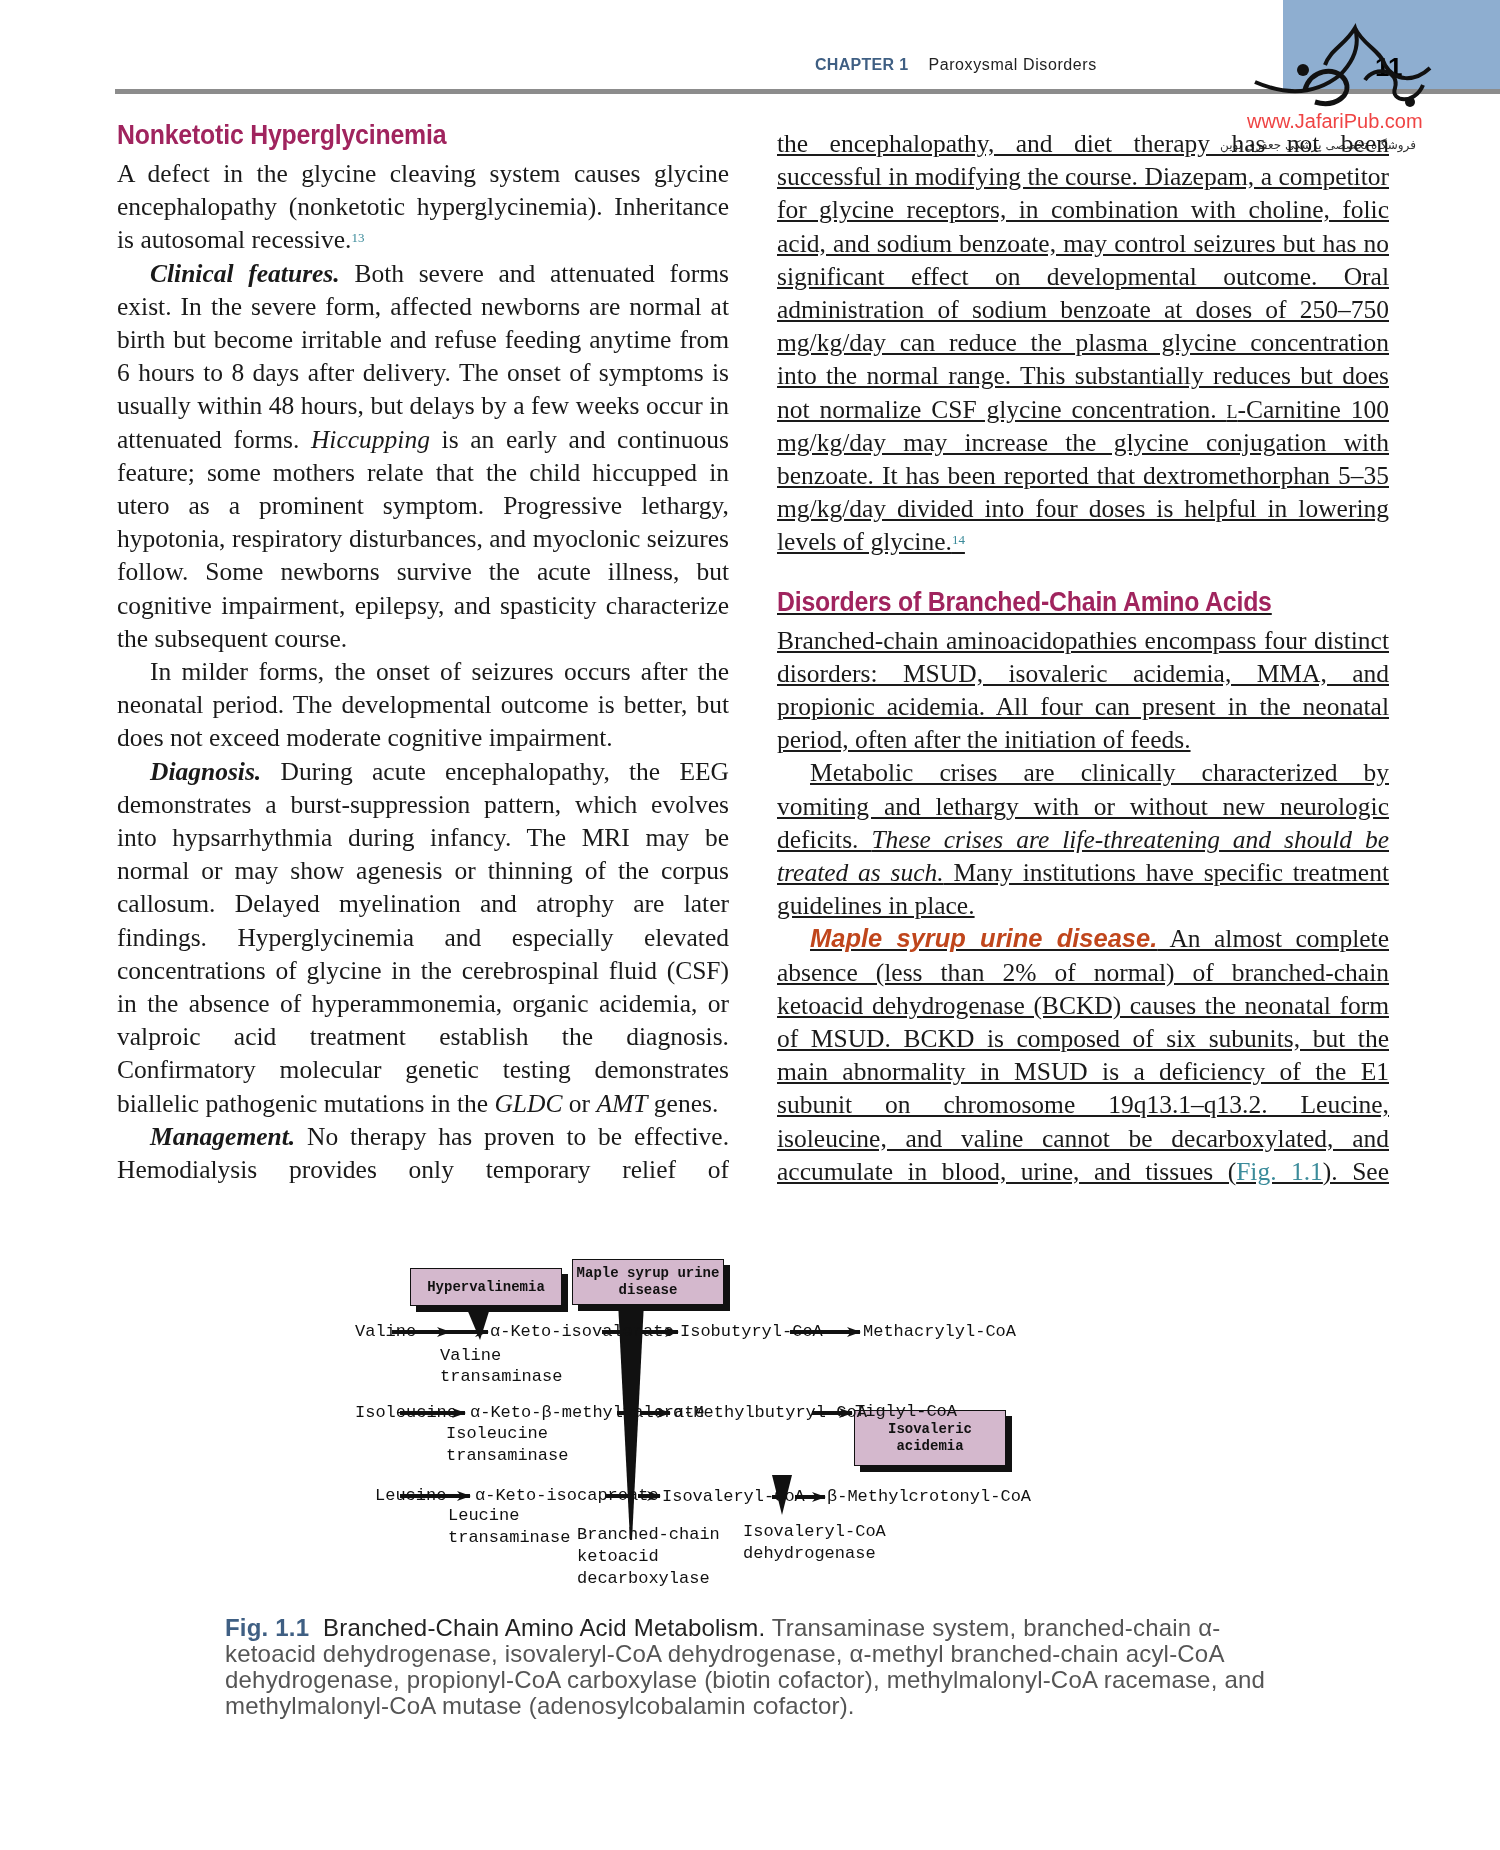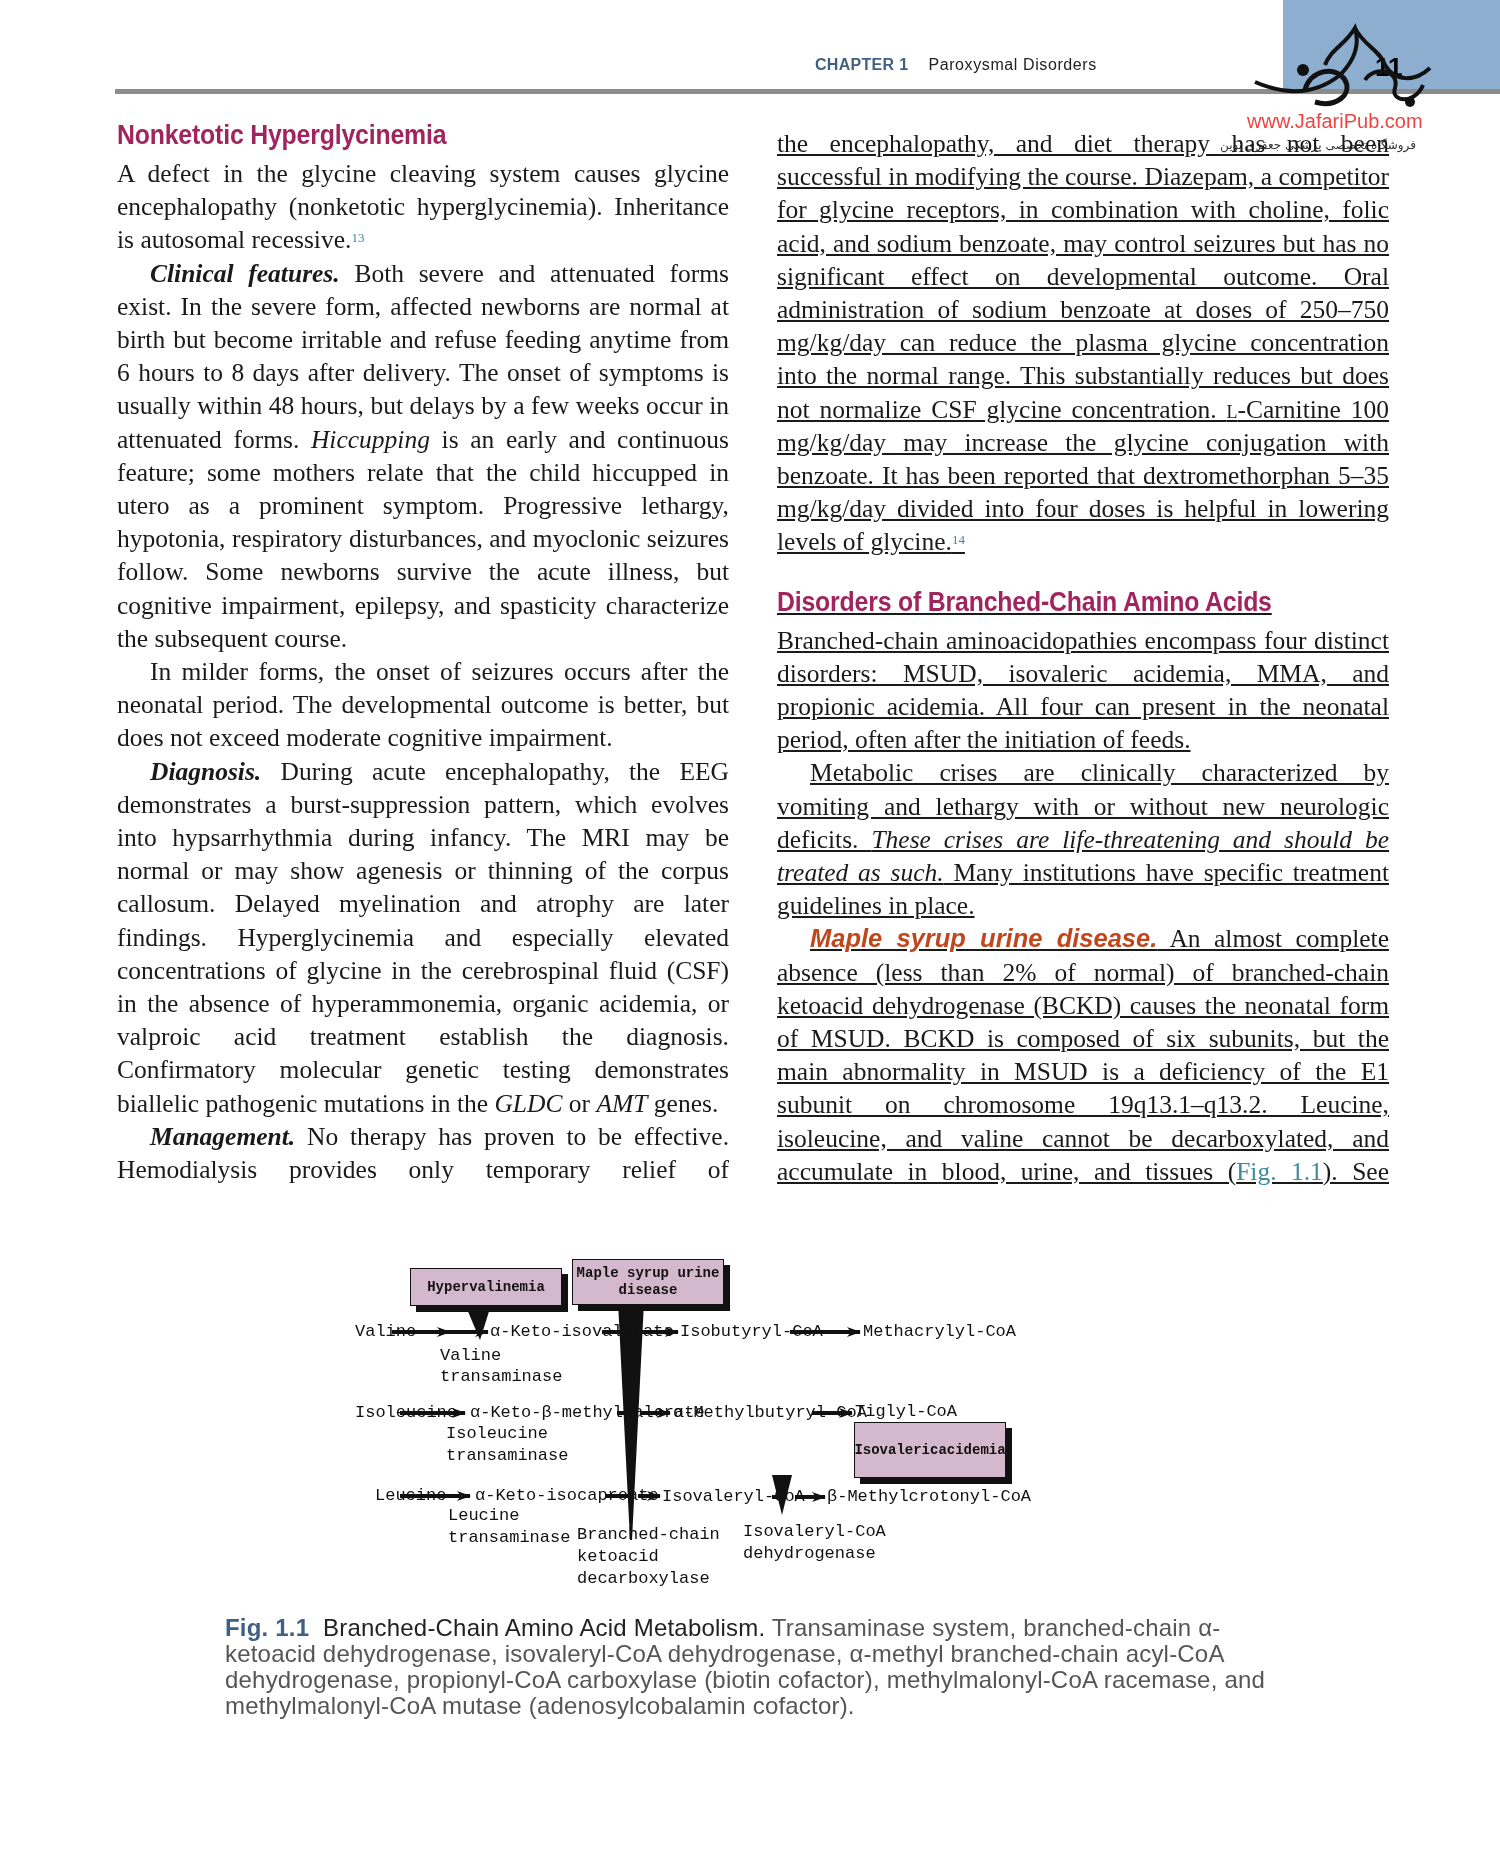--- a/index.html
+++ b/index.html
@@ -109,21 +109,21 @@
     <polygon points="432,225 452,225 442,265" fill="#111"></polygon>
   </svg>
 
   <div class="box" style="left:70px;top:18px;width:150px;height:36px;">
       <span>Hypervalinemia</span>
     </div>
   <div class="box" style="left:232px;top:9px;width:150px;height:44px;flex-direction:column;">
       <span>Maple syrup urine</span>
       <span>disease</span>
     </div>
-  <div class="box" style="left:514px;top:172px;width:150px;height:54px;flex-direction:row;">
+  <div class="box" style="left:514px;top:160px;width:150px;height:54px;flex-direction:column;">
       <span>Isovaleric</span>
       <span>acidemia</span>
     </div>
 
   <div class="t" style="left:15px;top:72px;">Valine</div>
   <div class="t" style="left:150px;top:72px;">α-Keto-isovalerate</div>
   <div class="t" style="left:340px;top:72px;">Isobutyryl-CoA</div>
   <div class="t" style="left:523px;top:72px;">Methacrylyl-CoA</div>
   <div class="t" style="left:100px;top:96px;">Valine</div>
   <div class="t" style="left:100px;top:117px;">transaminase</div>

